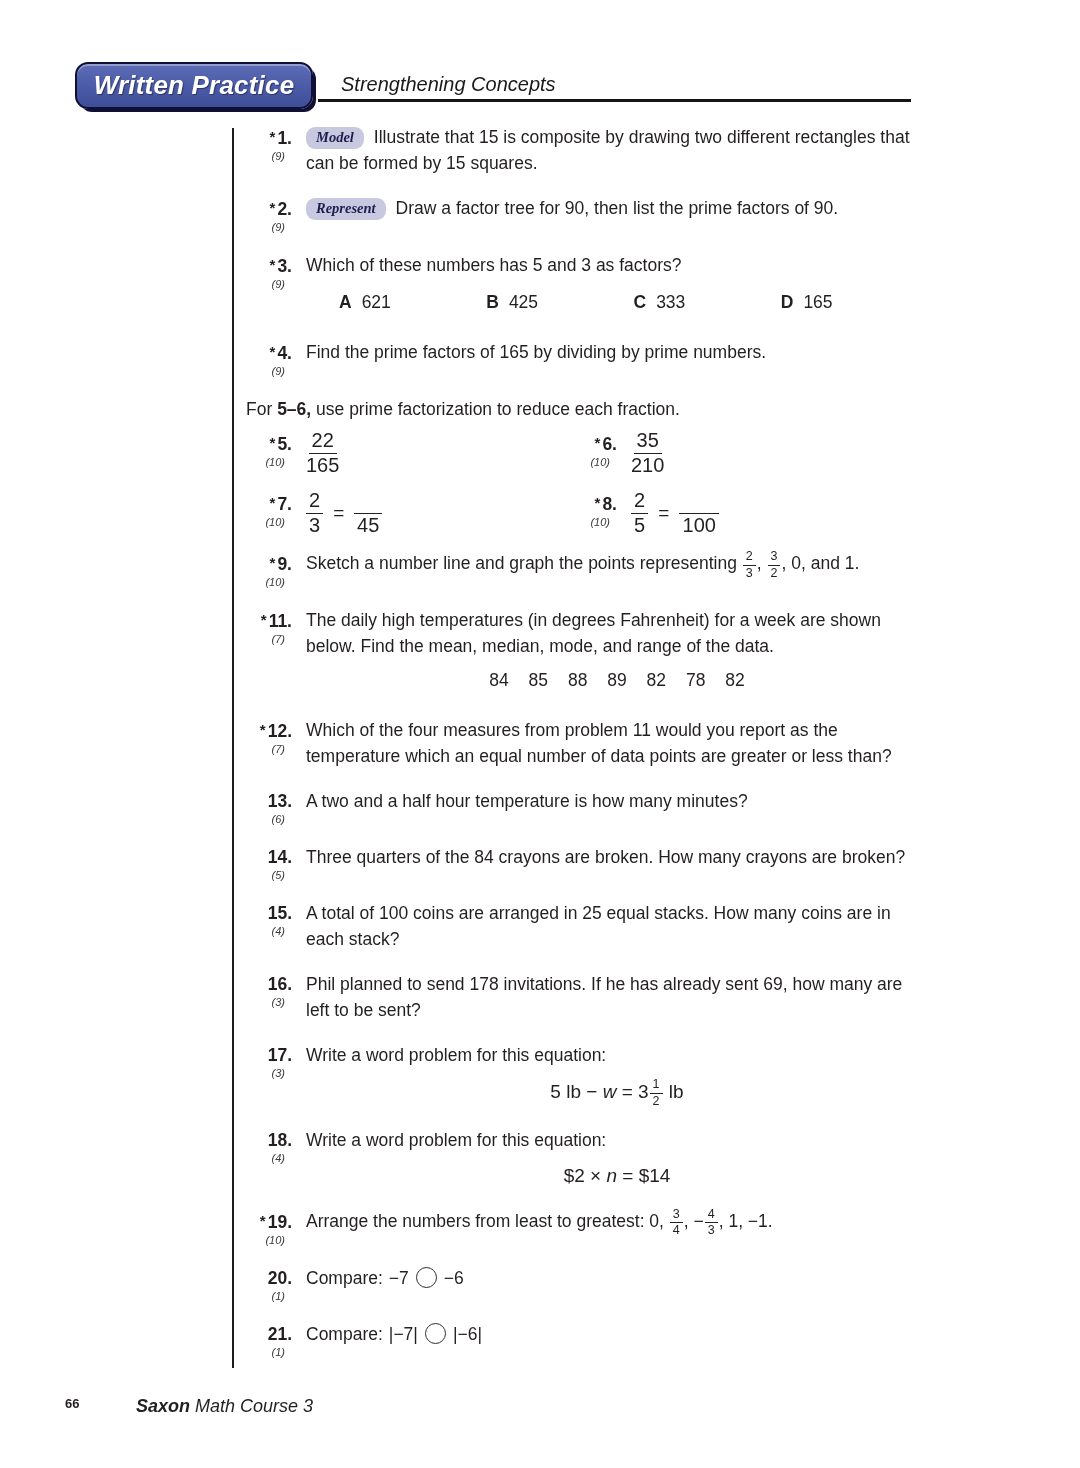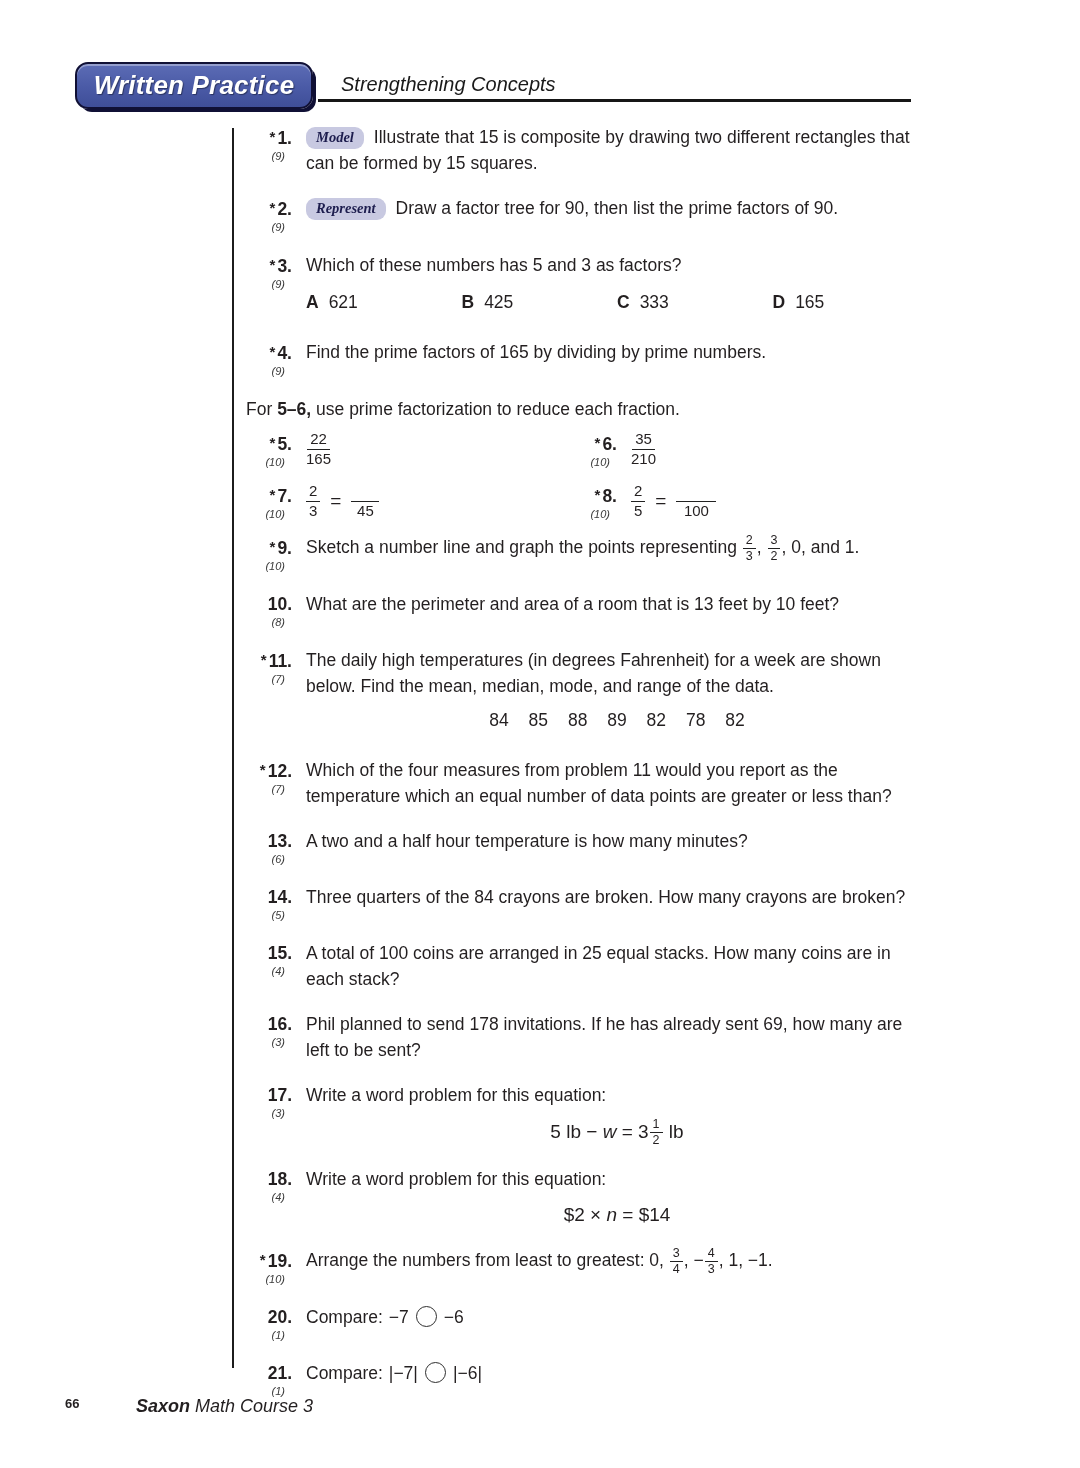--- a/index.html
+++ b/index.html
@@ -34,36 +34,36 @@
   .lesson { font-style:italic; font-size:11px; color:#3a3a3a; line-height:12px; padding-right:7px; margin-top:-1px; }
   .ptext { flex:1; margin-left:14px; max-width:622px; }
   
   .tag {
     display:inline-block; background:#c8c9e1; color:#1d1d4e; font-style:italic; font-weight:bold;
     font-size:14.5px; line-height:19px; padding:1px 10px 2px; border-radius:9px; margin-right:10px;
     vertical-align:1px;
     font-family:Liberation Serif, serif;
   }
   
-  .choices { display:flex; margin-top:11px; }
+  .choices { display:flex; margin-top:11px;margin-left:33px; }
   .choice { width:158px; }
   .choice .letter { font-weight:bold; margin-right:10px; }
   
   .inst { margin:0 0 8px 0; }
   .inst b { font-weight:bold; }
   
   .tworow { display:flex; margin-bottom:14px; }
   .half1 { display:flex; width:325px; }
   .half2 { display:flex; flex:1; }
   .fracline { margin-left:14px; display:flex; align-items:center; }
   
   .frac { display:inline-flex; flex-direction:column; align-items:center; vertical-align:middle; line-height:1.08; }
   .ftop { display:block; border-bottom:1.7px solid #222; padding:0 3px 1px; text-align:center; }
   .fbot { display:block; padding-top:1px; text-align:center; }
-  .lg { font-size:15px; }
+  .lg { font-size:20px; }
   .sm { font-size:12.5px; line-height:1.05; margin:0 1px; }
   .blanktop { min-width:28px; }
   .blanktop2 { min-width:40px; }
   .eqsign { margin:0 10px; font-size:19px; }
   
   .datarow { text-align:center; margin-top:8px; word-spacing:15px; }
   .eqrow { text-align:center; font-size:19px; margin:10px 0 0 0; }
   .var { font-style:italic; }
   
   .cmp-circle {
@@ -205,27 +205,20 @@
       </div>
       <div class="ptext"><span>Sketch a number line and graph the points representing </span><span class="frac sm">
             <span class="ftop">2</span>
             <span class="fbot">3</span>
           </span><span>, </span><span class="frac sm">
             <span class="ftop">3</span>
             <span class="fbot">2</span>
           </span><span>, 0, and 1.</span></div>
     </div>
 
-    <div class="prob">
-      <div class="pnum">
-        <div class="numline"><span>10.</span></div>
-        <div class="lesson">(8)</div>
-      </div>
-      <div class="ptext"><span>What are the perimeter and area of a room that is 13 feet by 10 feet?</span></div>
-    </div>
 
     <div class="prob mb-extra">
       <div class="pnum">
         <div class="numline"><span class="star">*</span><span>11.</span></div>
         <div class="lesson">(7)</div>
       </div>
       <div class="ptext">
         <span>The daily high temperatures (in degrees Fahrenheit) for a week are shown below. Find the mean, median, mode, and range of the data.</span>
         <div class="datarow">84 85 88 89 82 78 82</div>
       </div>

